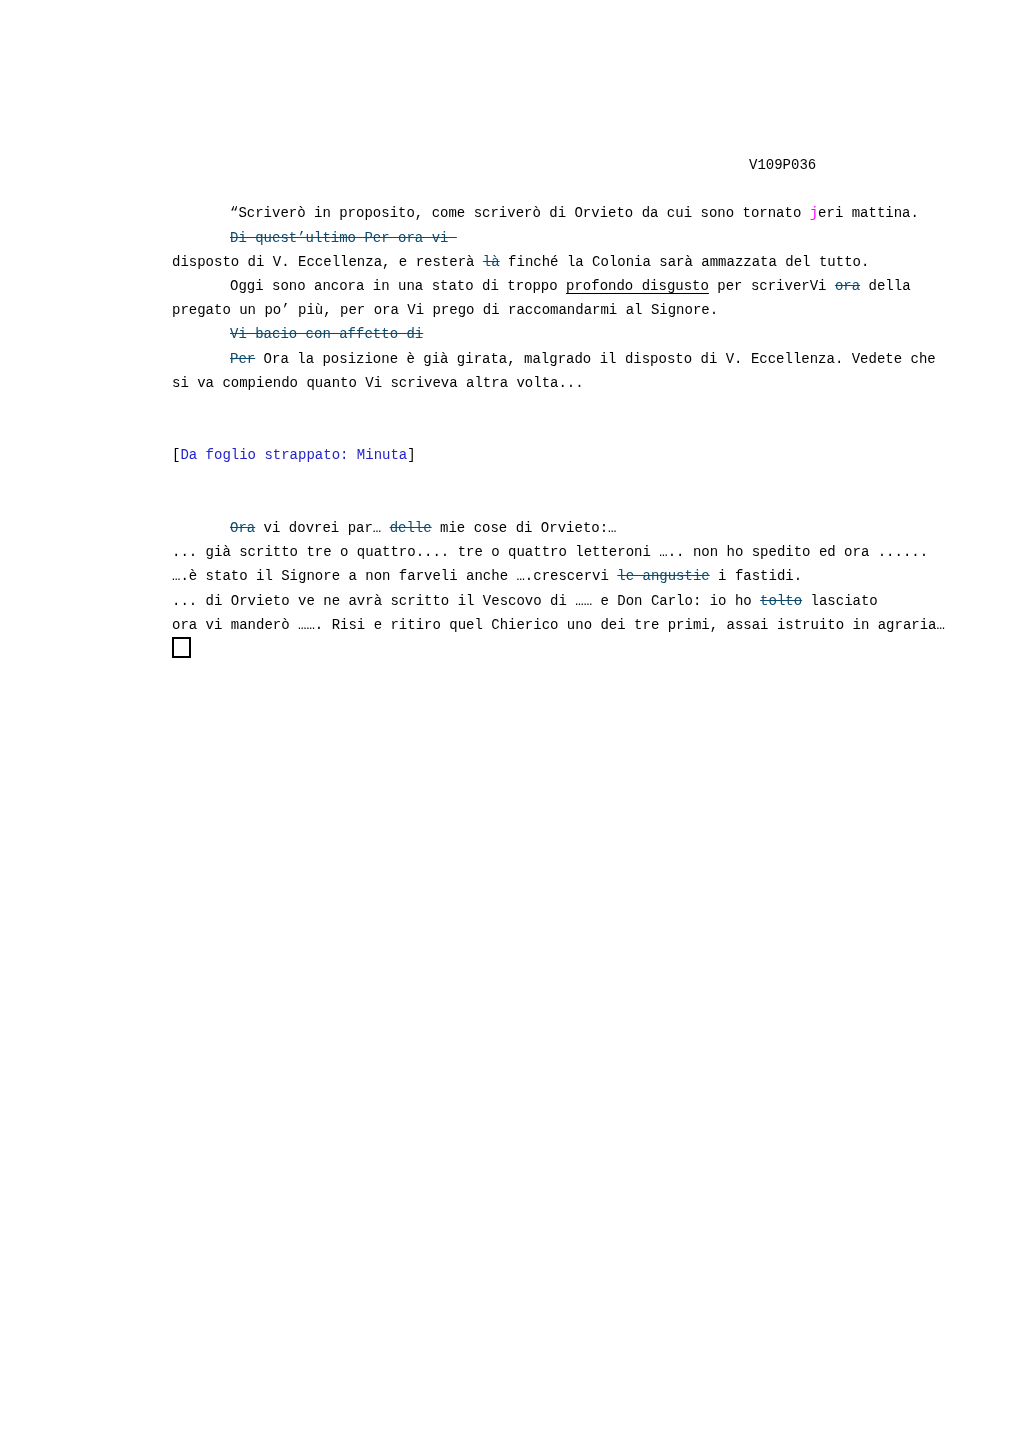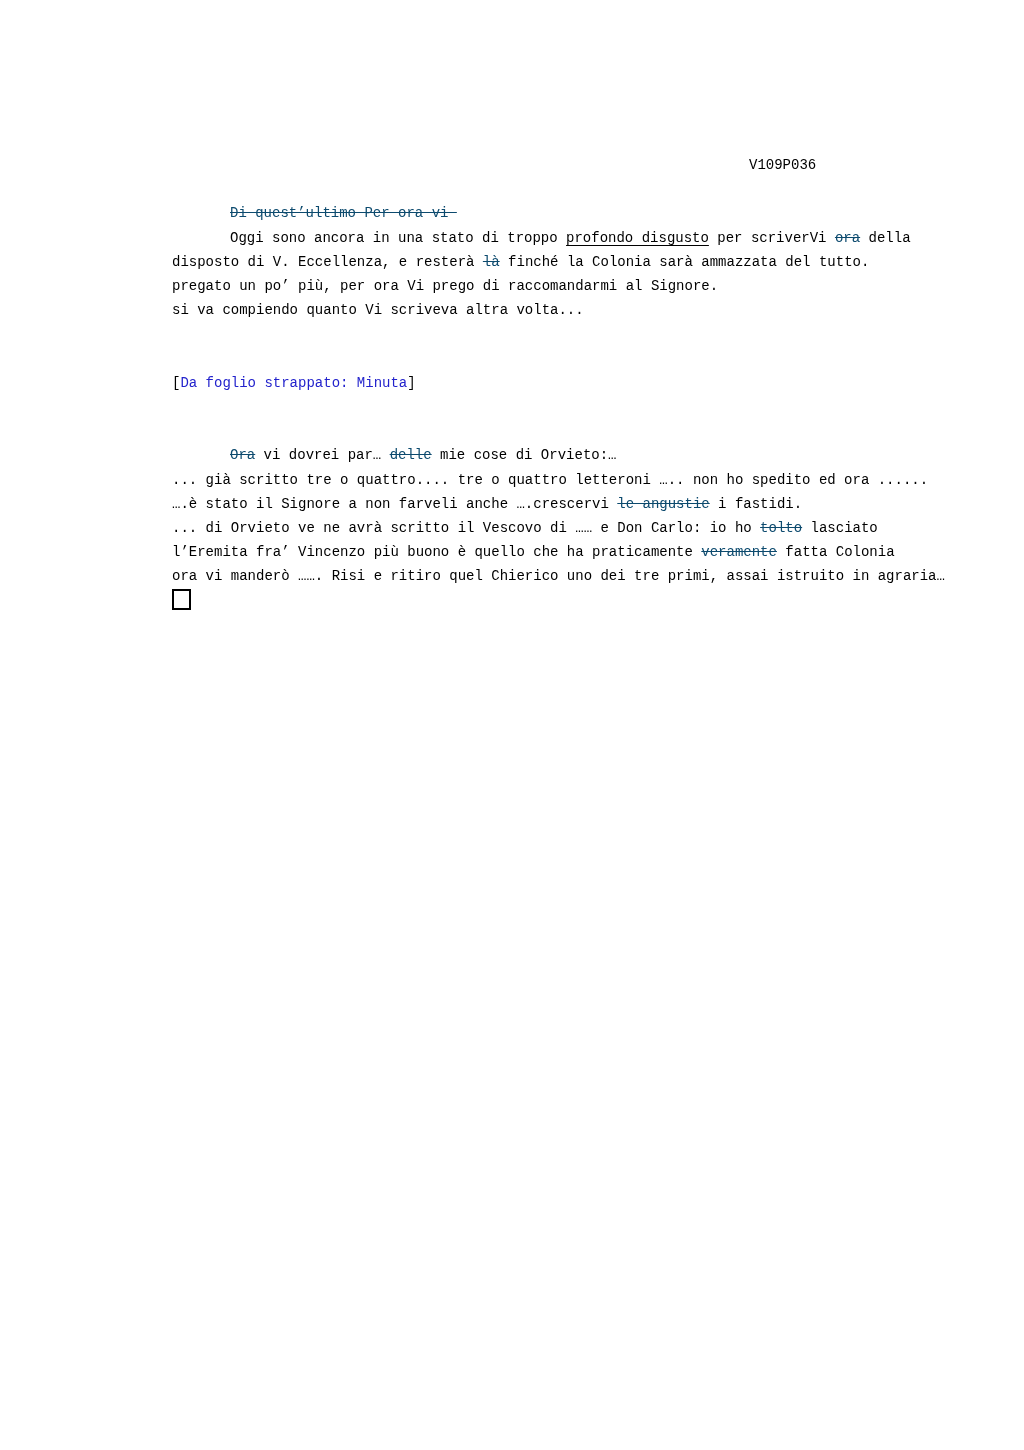--- a/index.html
+++ b/index.html
@@ -37,32 +37,34 @@
   }
 </style>
 </head>
 <body>
 
 <div class="page">
   <div class="content">
     <div class="header-line"><span class="page-code s-normal">V109P036</span></div>
     <div id="doc-lines">
         <div class="line"></div>
+        <div class="line indent"><span class="s-normal">“Scriverò in proposito, come scriverò di Orvieto da cui sono tornato </span><span class="s-magenta">j</span><span class="s-normal">eri mattina.</span></div>
         <div class="line indent"><span class="s-strike-red">Di quest’ultimo Per ora vi&nbsp;</span></div>
+        <div class="line"><span class="s-normal">disposto di V. Eccellenza, e resterà </span><span class="s-strike-red">là</span><span class="s-normal"> finché la Colonia sarà ammazzata del tutto.</span></div>
         <div class="line indent"><span class="s-normal">Oggi sono ancora in una stato di troppo </span><span class="s-underline">profondo disgusto</span><span class="s-normal"> per scriverVi </span><span class="s-strike-red">ora</span><span class="s-normal"> della</span></div>
-        <div class="line"><span class="s-normal">disposto di V. Eccellenza, e resterà </span><span class="s-strike-red">là</span><span class="s-normal"> finché la Colonia sarà ammazzata del tutto.</span></div>
         <div class="line"><span class="s-normal">pregato un po’ più, per ora Vi prego di raccomandarmi al Signore.</span></div>
+        <div class="line indent"><span class="s-strike-red">Vi bacio con affetto di</span></div>
+        <div class="line indent"><span class="s-strike-red">Per</span><span class="s-normal"> Ora la posizione è già girata, malgrado il disposto di V. Eccellenza. Vedete che</span></div>
         <div class="line"><span class="s-normal">si va compiendo quanto Vi scriveva altra volta...</span></div>
         <div class="line"></div>
         <div class="line"></div>
         <div class="line"><span class="s-normal">[</span><span class="s-blue">Da foglio strappato: Minuta</span><span class="s-normal">]</span></div>
         <div class="line"></div>
         <div class="line"></div>
         <div class="line indent"><span class="s-strike-red">Ora</span><span class="s-normal"> vi dovrei par… </span><span class="s-strike-red">delle</span><span class="s-normal"> mie cose di Orvieto:…</span></div>
         <div class="line"><span class="s-normal">... già scritto tre o quattro.... tre o quattro letteroni ….. non ho spedito ed ora ......</span></div>
         <div class="line"><span class="s-normal">….è stato il Signore a non farveli anche ….crescervi </span><span class="s-strike-red">le angustie</span><span class="s-normal"> i fastidi.</span></div>
         <div class="line"><span class="s-normal">... di Orvieto ve ne avrà scritto il Vescovo di …… e Don Carlo: io ho </span><span class="s-strike-red">tolto</span><span class="s-normal"> lasciato</span></div>
-        <div class="line"><span class="s-normal">l’Eremita fra’ Vincenzo più buono è quello che ha praticamente </span><span class="s-strike-red">veramente</span><span class="s-normal"> fatta Colonia</span></div>
         <div class="line"><span class="s-normal">ora vi manderò ……. Risi e ritiro quel Chierico uno dei tre primi, assai istruito in agraria…</span></div>
         <div class="line"><span class="s-box"></span></div>
       </div>
   </div>
 </div>
 
 </body></html>

